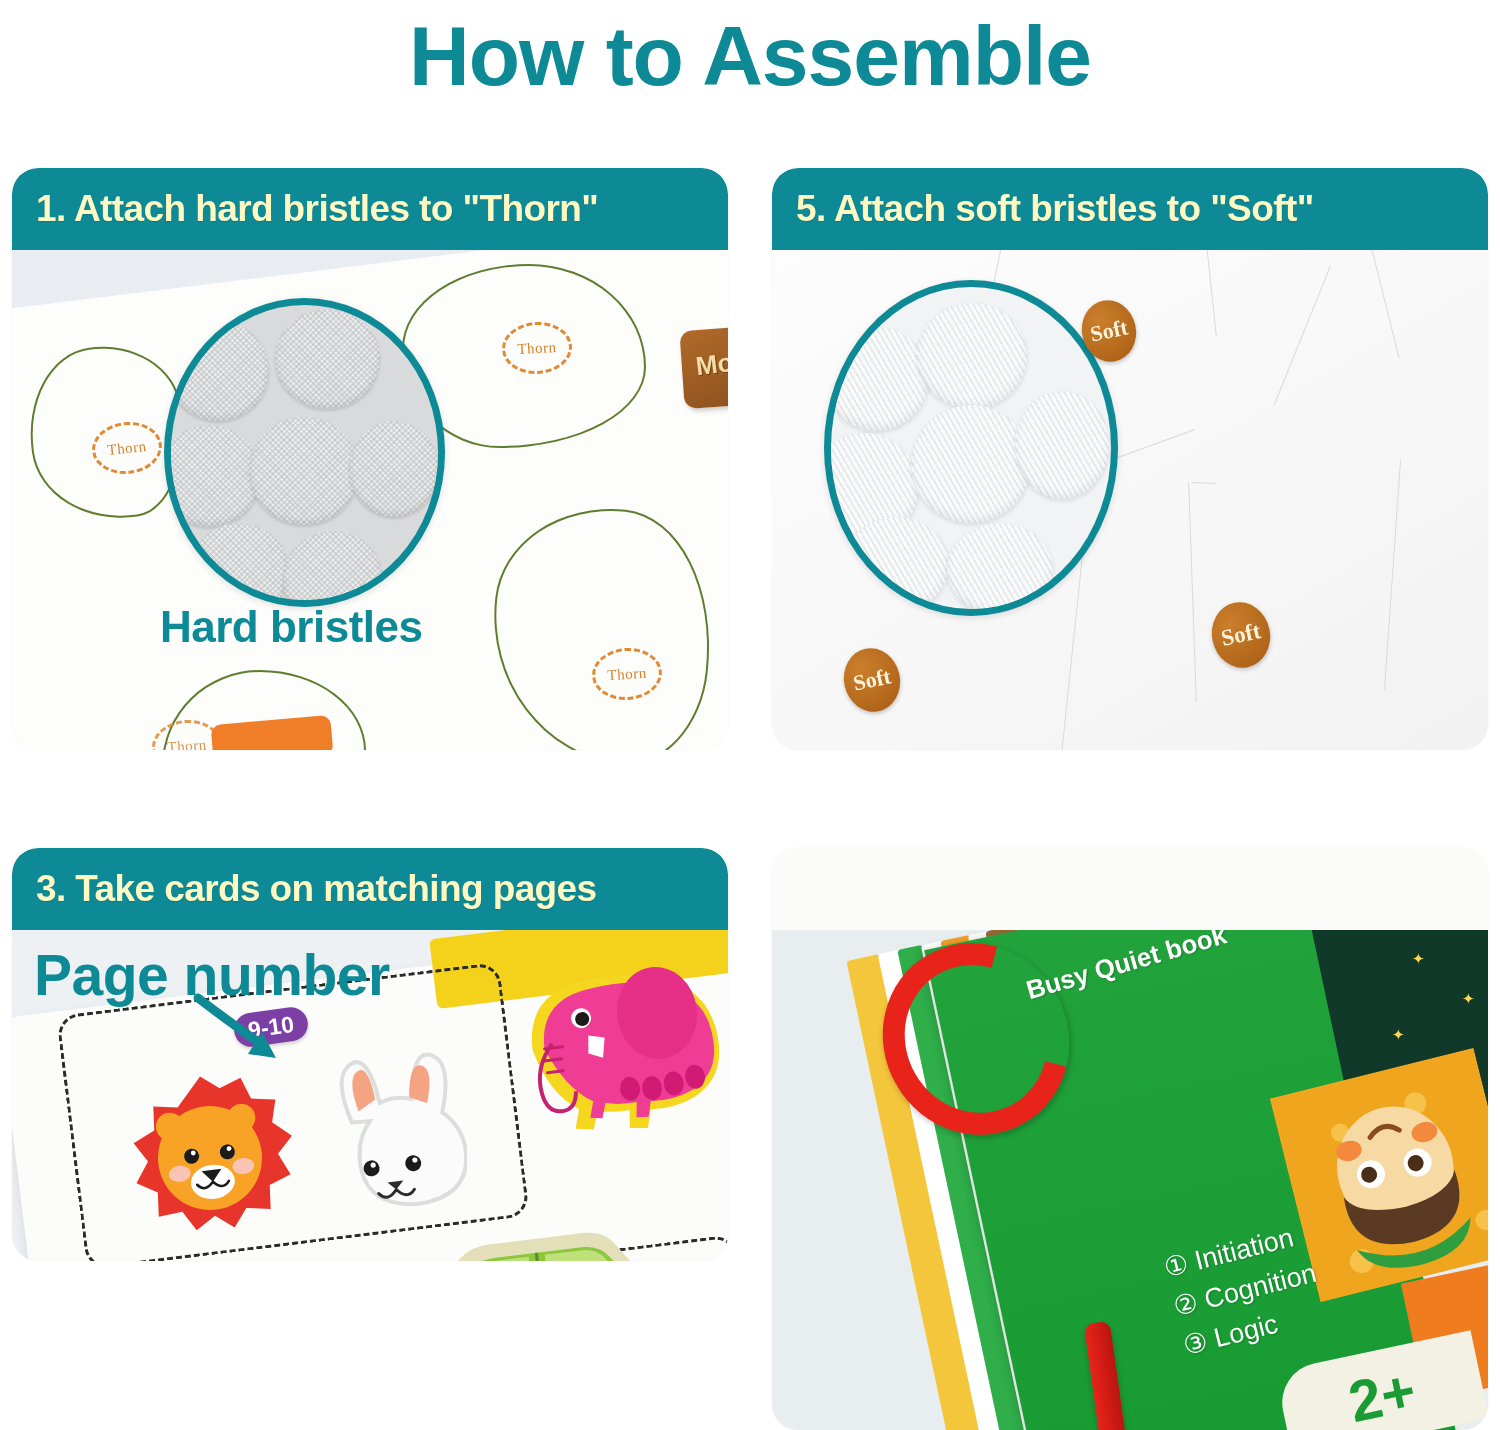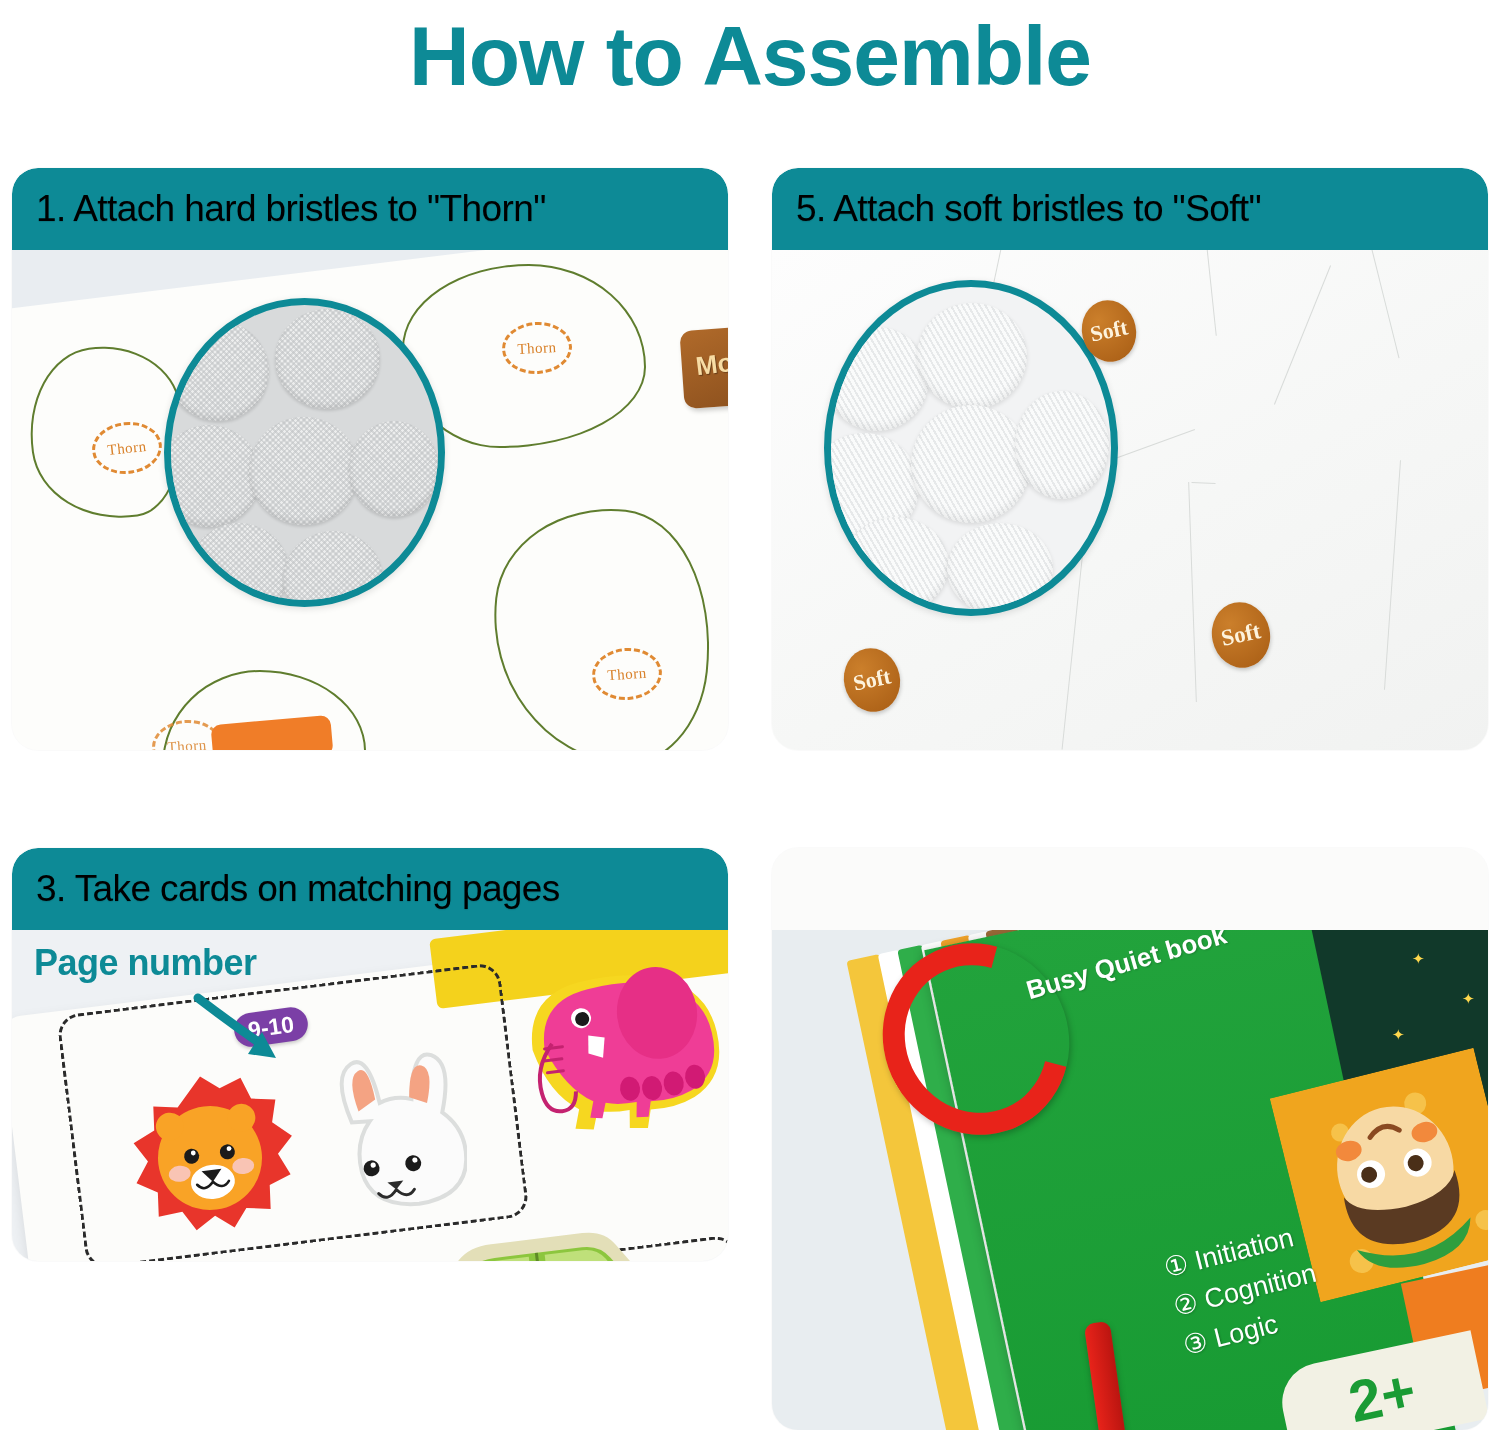--- a/index.html
+++ b/index.html
@@ -37,23 +37,23 @@
   .panel-header{
     position:absolute;left:0;top:0;width:100%;height:82px;
     background:#0d8a96;
     border-top-left-radius:26px;border-top-right-radius:26px;
     display:flex;align-items:center;
     box-sizing:border-box;
     padding-left:24px;
     z-index:20;
   }
   .panel-header .htext{
-    color:#000000;
+    color:#fef9c3;
     font-size:37px;
-    font-weight:normal;
+    font-weight:bold;
     letter-spacing:-0.6px;
     white-space:nowrap;
     text-shadow:0 1px 1px rgba(0,0,0,.12);
   }
   .panel-body{
     position:absolute;left:0;top:82px;width:100%;height:500px;
     overflow:hidden;
   }
 
   
@@ -216,21 +216,21 @@
     color:#ffffff;font-weight:bold;
     box-shadow:0 2px 4px rgba(0,0,0,.2);
   }
   .pg-purple{left:222px;top:80px;width:74px;height:34px;
     background:#7b3fa6;font-size:23px;transform:rotate(-8deg);}
   .pg-green{left:332px;top:400px;width:70px;height:33px;
     background:#8cc63e;font-size:22px;transform:rotate(-7deg);}
 
   .cap-page{
     position:absolute;left:22px;top:12px;
-    color:#0d8a96;font-size:36px;font-weight:bold;letter-spacing:-.5px;
+    color:#0d8a96;font-size:57px;font-weight:bold;letter-spacing:-.5px;
   }
   .arrow-svg{position:absolute;left:180px;top:62px;}
 
   
   .animal{position:absolute;}
   .lion{left:108px;top:140px;width:180px;height:175px;}
   .bunny{left:300px;top:118px;width:155px;height:180px;}
   .eleph{left:480px;top:10px;width:250px;height:200px;}
   .panda{left:158px;top:330px;width:185px;height:175px;}
   .car{left:370px;top:270px;width:330px;height:230px;}
@@ -332,20 +332,21 @@
       <div class="mag mag-1">
         <div class="dotpad hard" style="left:-4px;top:16px;width:102px;height:100px;"></div>
         <div class="dotpad hard" style="left:104px;top:4px;width:105px;height:100px;"></div>
         <div class="dotpad hard" style="left:-14px;top:120px;width:104px;height:102px;"></div>
         <div class="dotpad hard" style="left:78px;top:112px;width:110px;height:108px;"></div>
         <div class="dotpad hard" style="left:178px;top:116px;width:90px;height:96px;"></div>
         <div class="dotpad hard" style="left:18px;top:218px;width:100px;height:96px;"></div>
         <div class="dotpad hard" style="left:112px;top:226px;width:100px;height:96px;"></div>
       </div>
 
+      <div class="caption cap-hard">Hard bristles</div>
     </div>
   </div>
 </div>
 
 <div class="panel p2">
   <div class="panel-header">
     <span class="htext">5. Attach soft bristles to "Soft"</span>
   </div>
   <div class="panel-body">
     <div class="photo-bg p2-bg">

